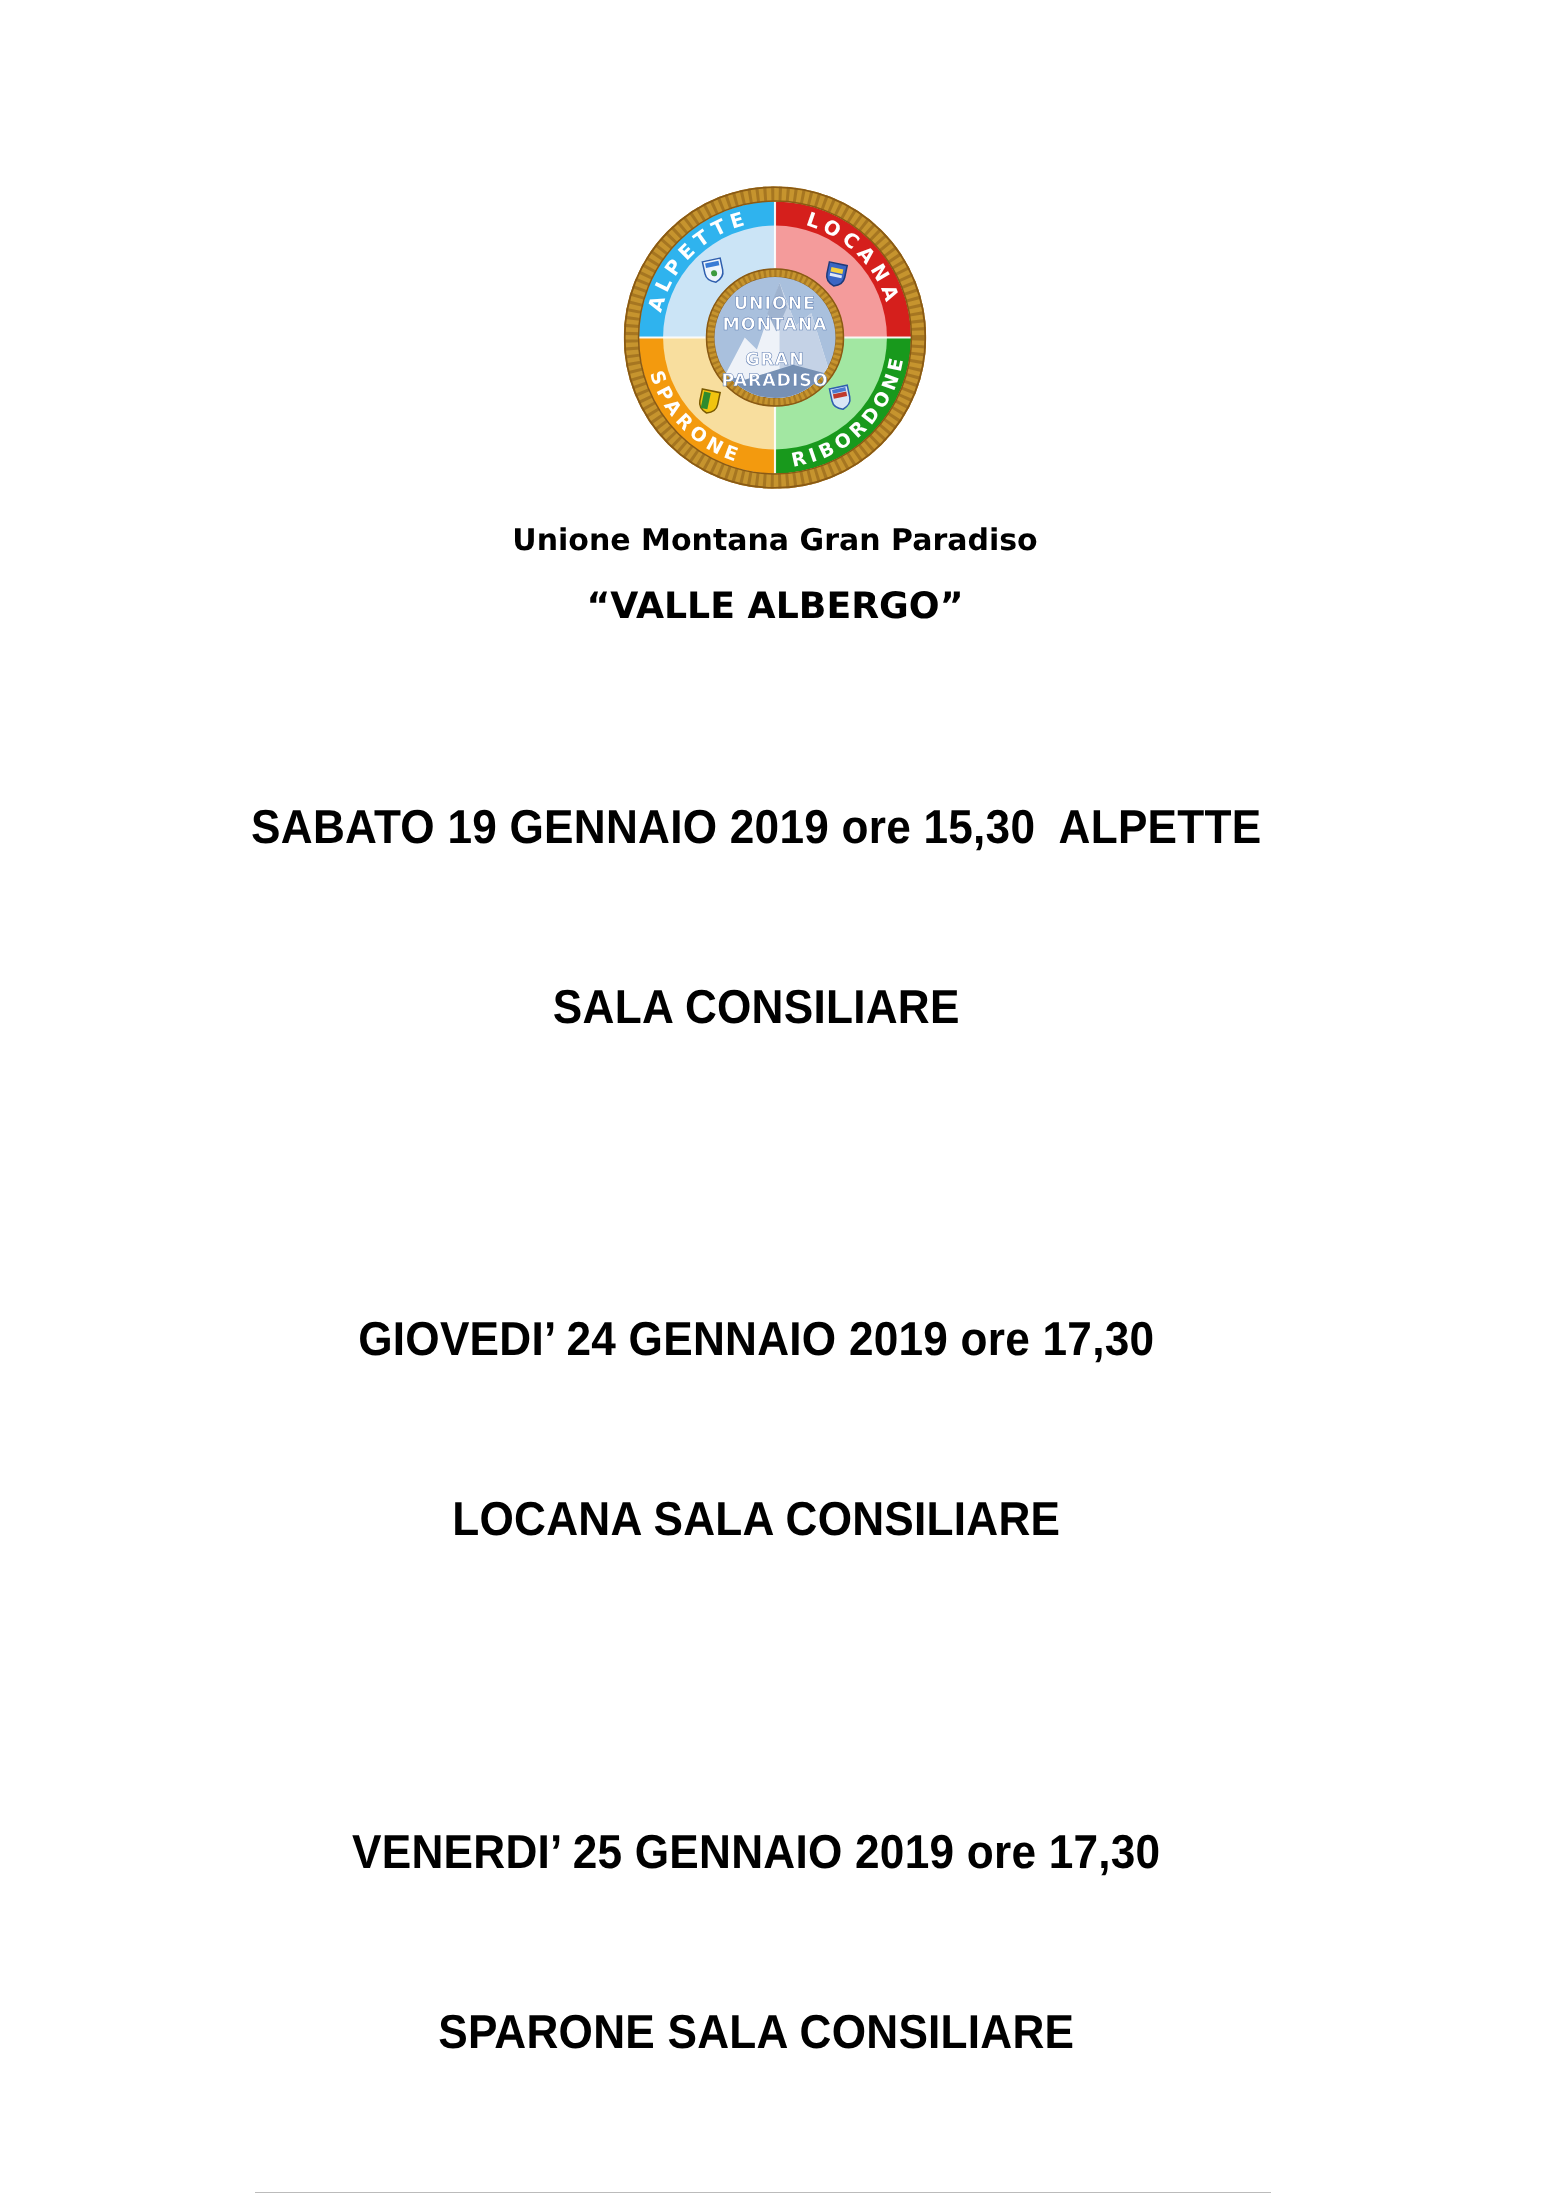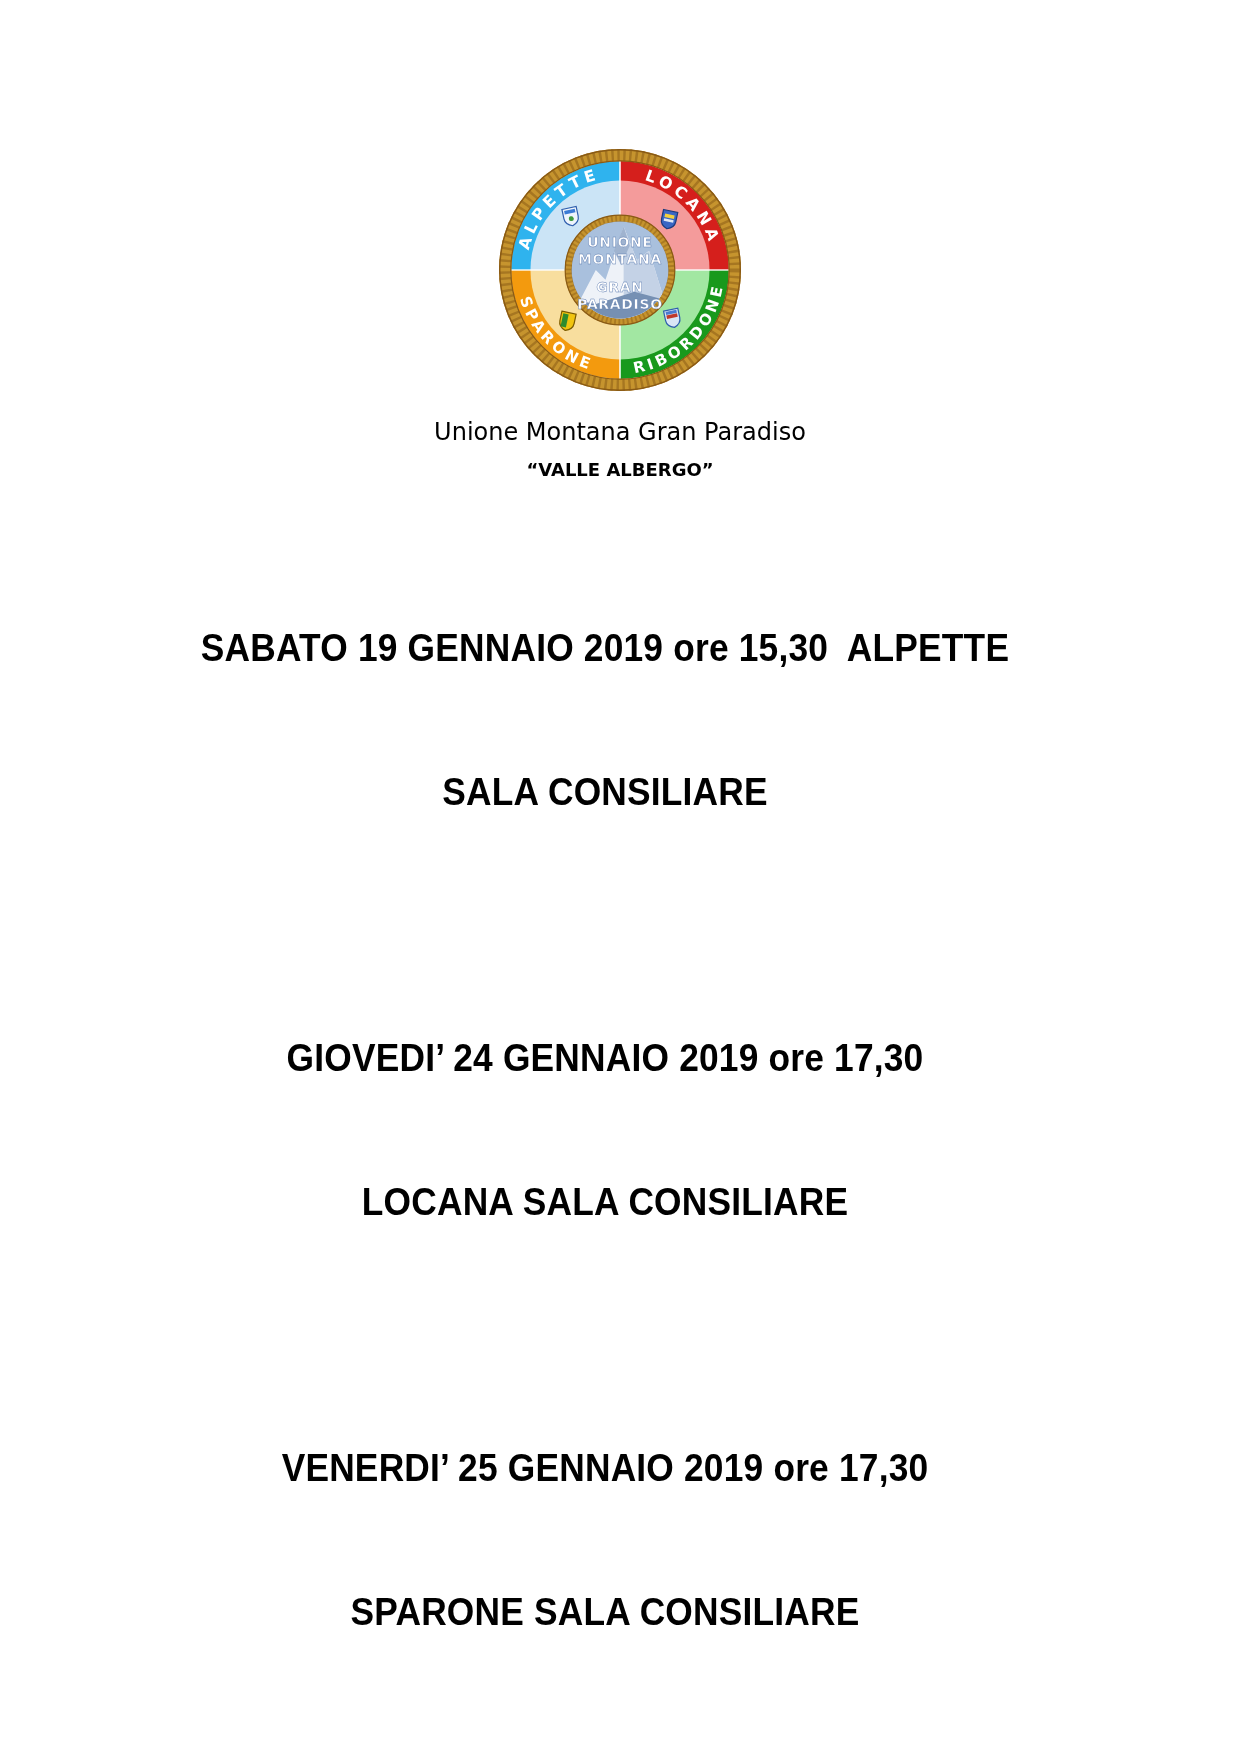--- a/index.html
+++ b/index.html
@@ -2,22 +2,22 @@
 <html><head>
 <meta charset="utf-8">
 <style>
   html,body{margin:0;padding:0;background:#888;}
   .page{
     width:1240px;height:1754px;margin:0 auto;background:#ffffff;
     position:relative;color:#000;overflow:hidden;
     font-family:"DejaVu Sans",sans-serif;
   }
   .logo-wrap{padding-top:149px;display:flex;justify-content:center;}
-  .org-name{margin-top:26px;text-align:center;font-weight:normal;font-size:24px;line-height:30px;}
-  .project-name{margin-top:11px;text-align:center;font-weight:bold;font-size:18px;line-height:24px;}
+  .org-name{margin-top:26px;text-align:center;font-weight:bold;font-size:24px;line-height:30px;}
+  .project-name{margin-top:25px;text-align:center;font-weight:bold;font-size:29px;line-height:24px;}
   .events{margin:46px 133px 0 103px;}
   .event{
     text-align:center;font-family:"Liberation Sans",sans-serif;font-weight:700;
     font-size:38px;line-height:48px;margin:0 0 26px 0;
     transform:scaleX(0.93);transform-origin:50% 50%;
     letter-spacing:0.2px;white-space:pre-wrap;
   }
   svg text{font-family:"DejaVu Sans",sans-serif;}
 </style>
 </head>

